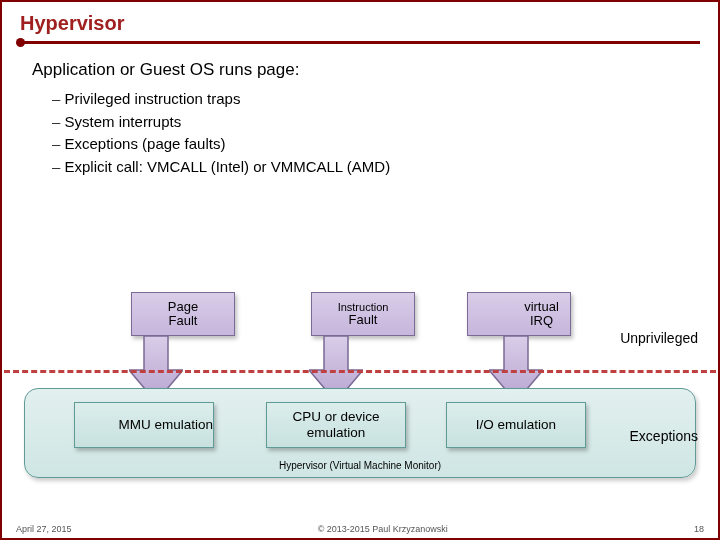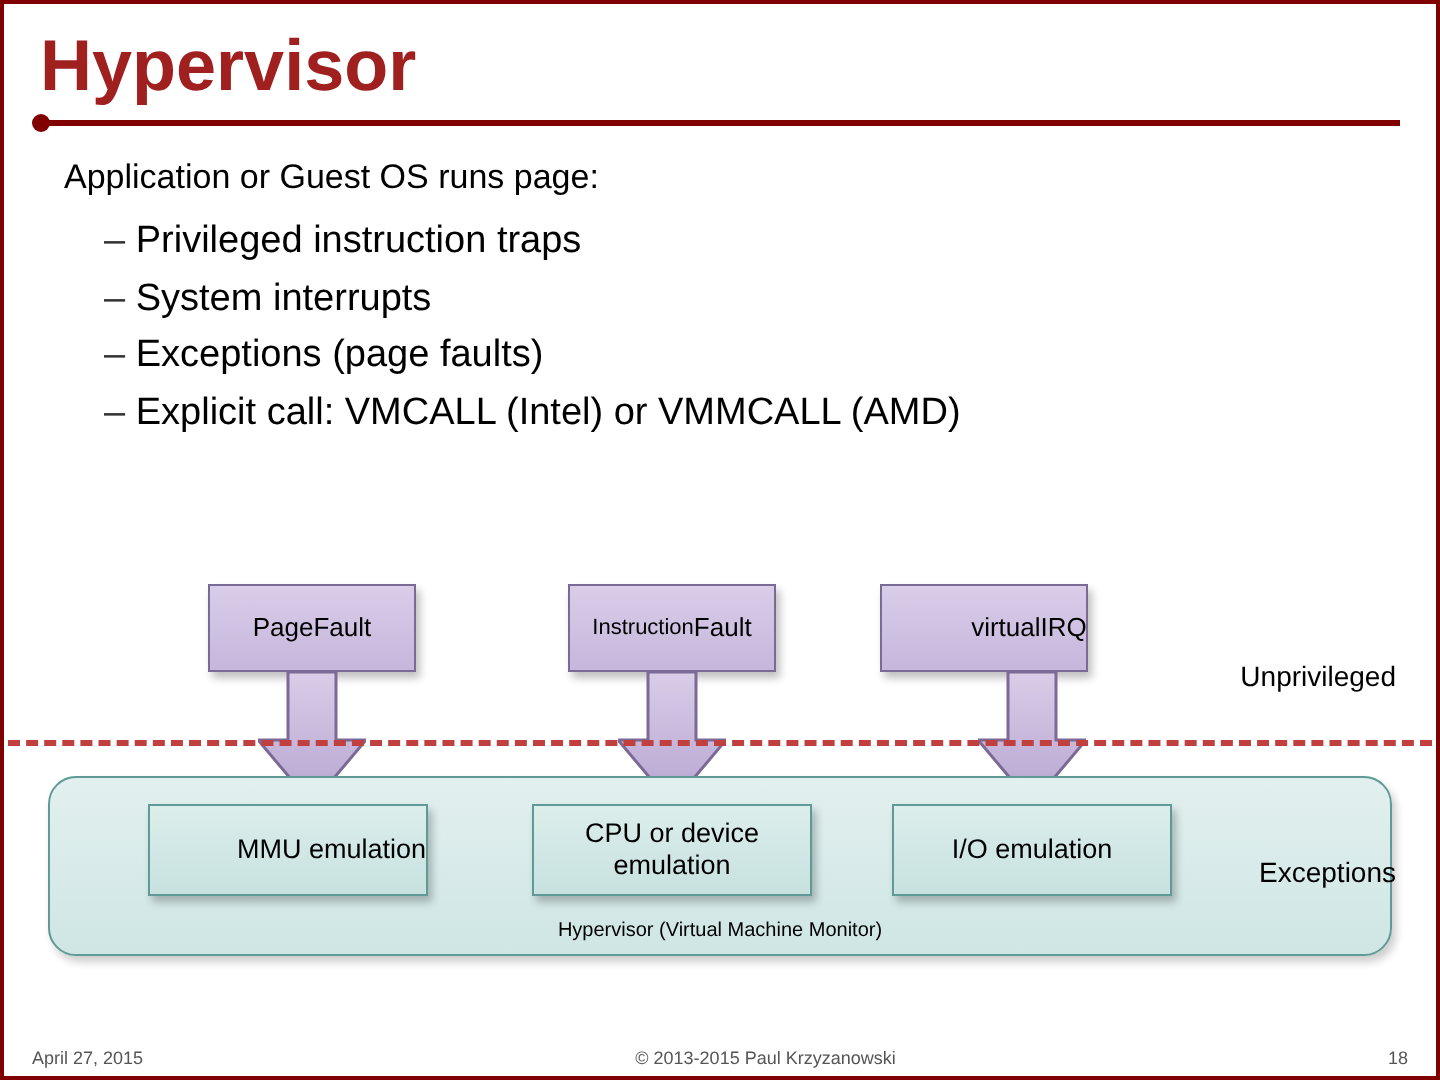--- a/index.html
+++ b/index.html
@@ -5,34 +5,34 @@
   * { box-sizing: border-box; margin: 0; padding: 0; }
   body {
     width: 720px; height: 540px;
     background: #fff;
     font-family: Arial, Helvetica, sans-serif;
     position: relative;
     border: 2px solid #800000;
   }
   .title-block { padding: 10px 18px 4px 18px; }
   .title {
-    font-size: 36px; font-weight: bold; color: #a02020;
+    font-size: 20px; font-weight: bold; color: #a02020;
   }
   .title-rule {
     height: 0; border-top: 3px solid #800000;
     margin: 6px 0 0 0; position: relative;
   }
   .title-rule::before {
     content: ""; position: absolute; left: -4px; top: -6px;
     width: 9px; height: 9px; background: #800000; border-radius: 50%;
   }
   .content { padding: 12px 22px 0 30px; }
   .lead { font-size: 17px; margin-bottom: 8px; }
   .bullets { list-style: none; padding-left: 20px; }
-  .bullets li { font-size: 19px; line-height: 1.5; }
+  .bullets li { font-size: 15px; line-height: 1.5; }
   .bullets li::before { content: "–  "; color: #333; }
 
   .diagram {
     position: absolute; left: 22px; right: 22px; top: 248px; height: 238px;
   }
   
   .os-box {
     position: absolute; left: 0; right: 0; top: 0; height: 78px;
     background: linear-gradient(#e0d6ec, #cfc1e1);
     border: 1.5px solid #7a6a95; border-radius: 14px;
@@ -63,22 +63,22 @@
   .hyp-label {
     position: absolute; bottom: 6px; left: 0; right: 0;
     text-align: center; font-size: 10px;
   }
   
   .topbox {
     position: absolute; top: 42px; width: 104px; height: 44px;
     background: linear-gradient(#d9cde8, #c6b6dc);
     border: 1.5px solid #7a6a95;
     box-shadow: 2px 3px 4px rgba(0,0,0,.25);
-    display: flex; align-items: center; justify-content: center;
-    font-size: 13px; line-height: 1.1; text-align: left;
+    display: flex; flex-direction: column; align-items: center; justify-content: center;
+    font-size: 13px; line-height: 1.1; text-align: left; margin-left: 27px;
   }
   .topbox .sm { font-size: 11px; }
   .tb1 { left: 80px; }
   .tb2 { left: 260px; }
   .tb3 { left: 416px; padding-left: 45px; }
   
   .botbox {
     position: absolute; top: 152px; width: 140px; height: 46px;
     background: linear-gradient(#dceeec, #c7e1df);
     border: 1.5px solid #5f9a96;

